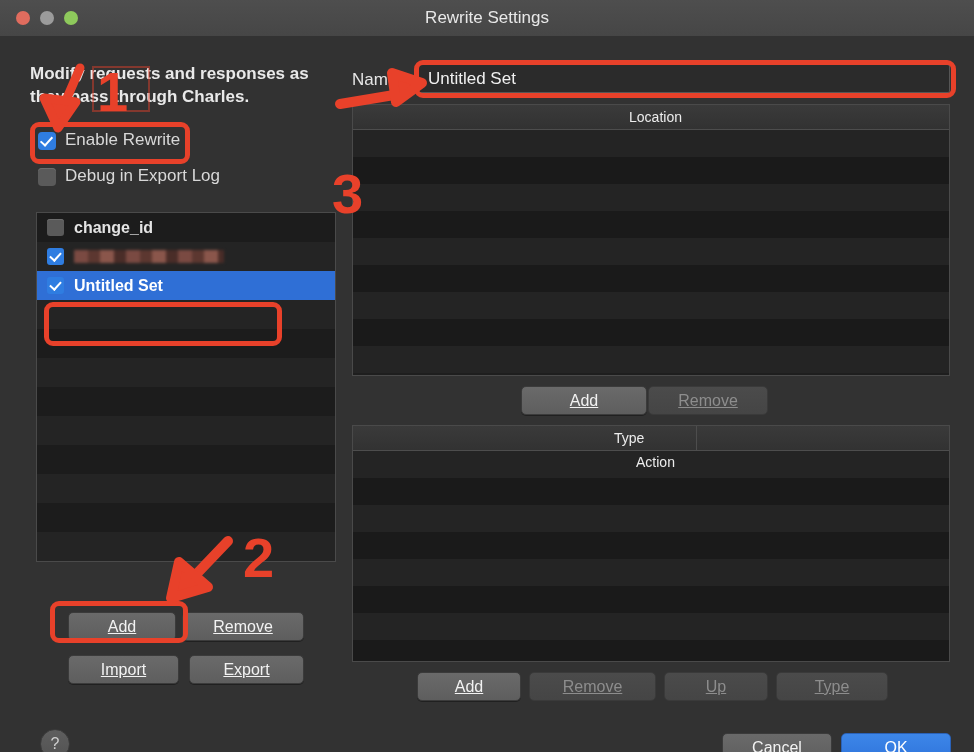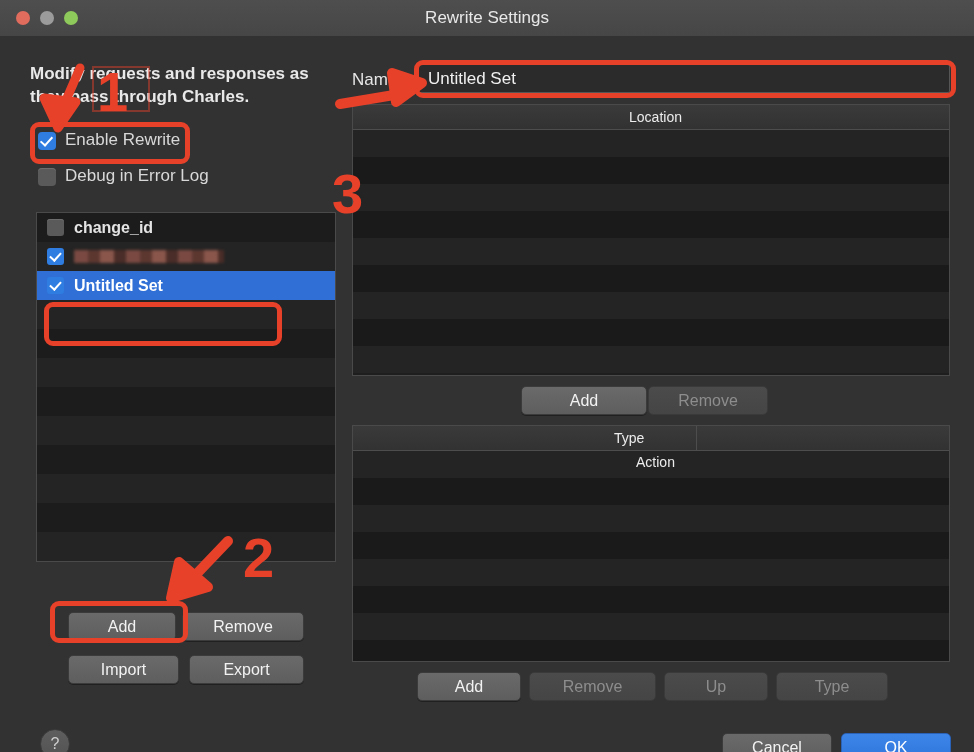--- a/index.html
+++ b/index.html
@@ -149,20 +149,21 @@
     background: linear-gradient(#6a6a6a, #5e5e5e);
     border: 1px solid #3b3b3b;
     border-radius: 5px;
     color: #f2f2f2;
     font-size: 16px;
     text-align: center;
     box-sizing: border-box;
     position: absolute;
     cursor: default;
     box-shadow: 0 1px 0 rgba(0,0,0,.35);
+    text-decoration: underline;
   }
   .btn.disabled {
     background: linear-gradient(#4b4b4b, #454545);
     border-color: #3a3a3a;
     color: #8d8d8d;
     box-shadow: none;
   }
   .btn.primary {
     background: linear-gradient(#3d86e8, #2f74dc);
     border-color: #2a62b8;
@@ -303,21 +304,21 @@
 
     <div class="blurb">Modify requests and responses as they pass through Charles.</div>
 
     <div class="checkrow enable">
       <div class="cbox on"></div>
       <div class="checklabel">Enable Rewrite</div>
     </div>
 
     <div class="checkrow debug">
       <div class="cbox"></div>
-      <div class="checklabel">Debug in Error Log</div>
+      <div class="checklabel">Debug in Export Log</div>
     </div>
 
     <div class="setlist">
       <div class="setrow">
         <div class="cbox sm"></div>
         <div class="name">change_id</div>
       </div>
       <div class="setrow">
         <div class="cbox sm on"></div>
         <div class="name redacted"></div>

